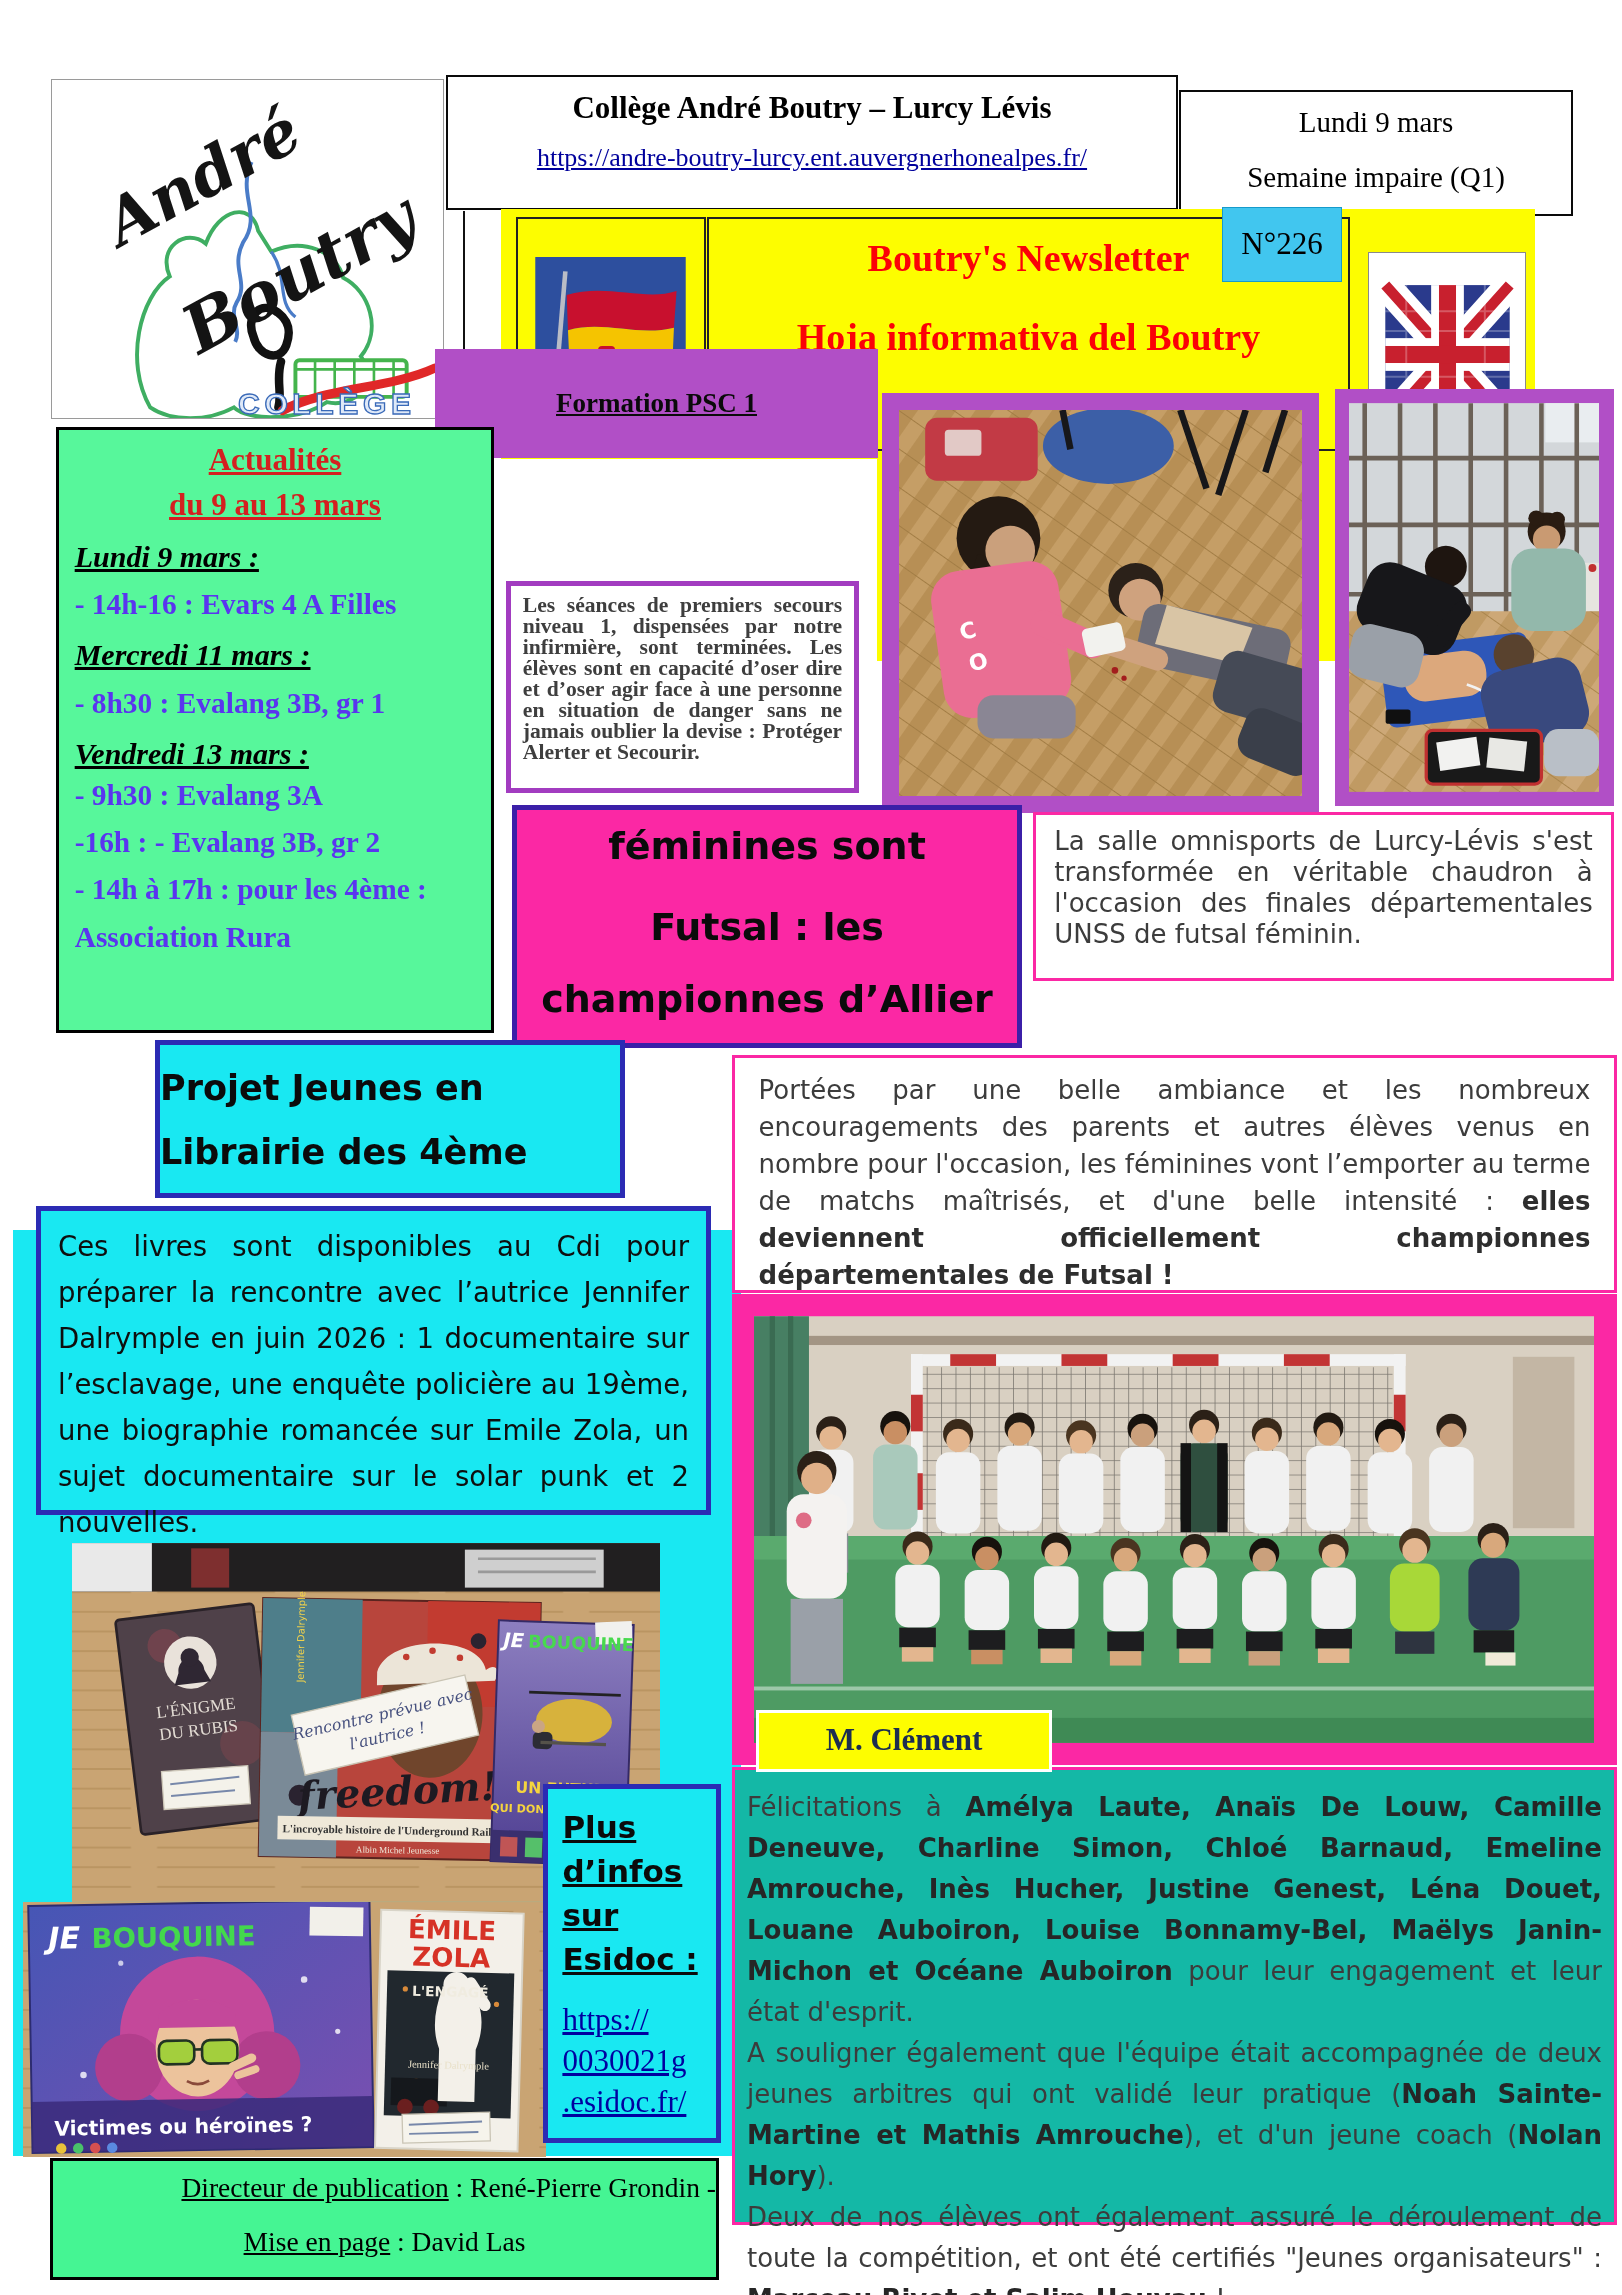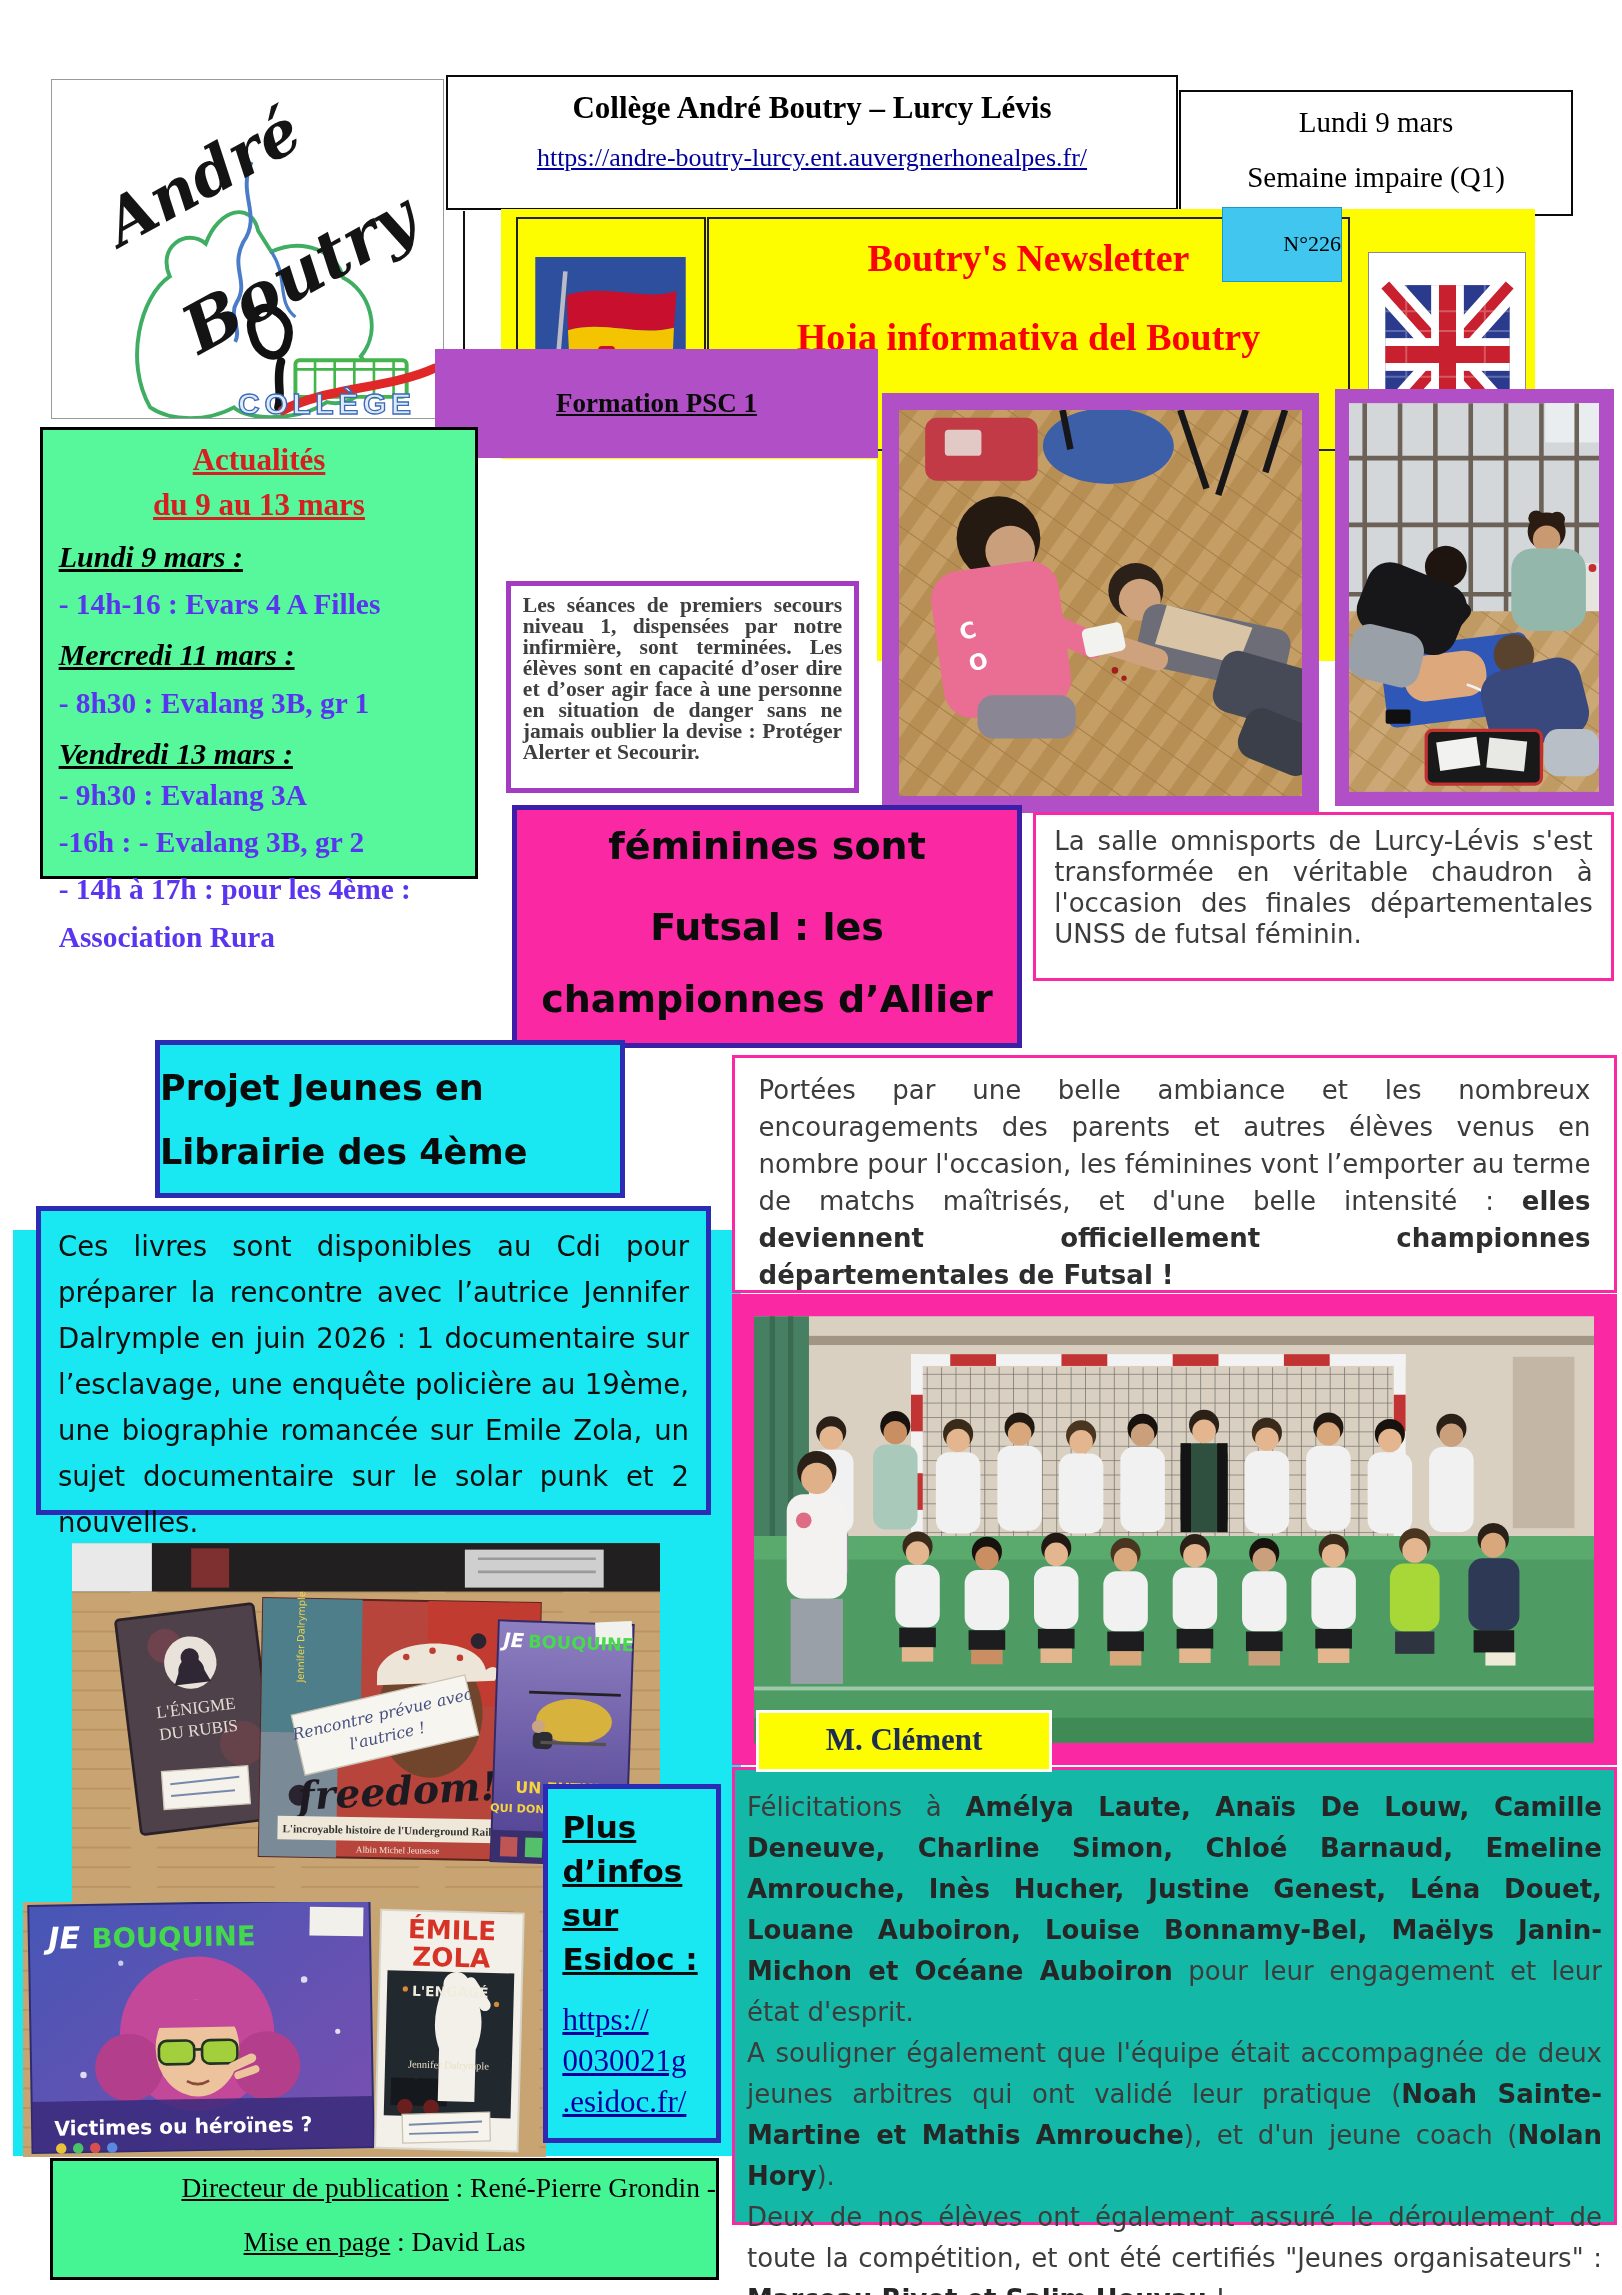--- a/index.html
+++ b/index.html
@@ -17,32 +17,32 @@
   .date-box{left:1179px;top:90px;width:394px;height:126px;background:#fff;border:2.6px solid #0a0a0a;text-align:center;font-size:29px;color:#000;}
   .date-l1{margin-top:14.4px;text-align:center;} .date-l2{margin-top:22px;}
   .banner-a{left:501px;top:209px;width:1034px;height:250px;background:#fdfd00;}
   .banner-b{left:877px;top:458px;width:658px;height:203px;background:#fdfd00;}
   .flag-cell{left:516px;top:217px;width:190px;height:234px;border:2px solid #222;}
   .spain-flag{left:535px;top:257px;width:151px;height:191px;}
   .title-cell{left:707px;top:217px;width:643px;height:234px;border:2px solid #222;text-align:center;}
   .banner-t1{margin-top:17px;font-size:38px;font-weight:bold;color:#fb0207;}
   .banner-t2{margin-top:35px;font-size:38px;font-weight:bold;color:#fb0207;}
   .n226{left:1222px;top:207px;width:120px;height:75px;background:#41c6ef;border:1.3px solid #169bcb;
-        text-align:right;line-height:72px;font-size:22px;color:#000;}
+        text-align:center;line-height:72px;font-size:31px;color:#000;}
   .uk-box{left:1368px;top:252px;width:158px;height:204px;background:#fff;border:1.3px solid #8a8a8a;
           display:flex;align-items:center;justify-content:center;}
   
   .formation-box{left:435px;top:349px;width:443px;height:109px;background:#b14fc6;
                  display:flex;align-items:center;justify-content:center;}
   .formation-title{font-size:27px;font-weight:bold;color:#0a0a0a;text-decoration:underline;}
   .frame1{left:882px;top:393px;width:437px;height:420px;background:#b14fc6;}
   .frame1 svg{position:absolute;left:17px;top:17px;}
   .frame2{left:1335px;top:389px;width:279px;height:417px;background:#b14fc6;}
   .frame2 svg{position:absolute;left:14.4px;top:14.4px;}
-  .green-box{left:40px;top:427px;width:438px;height:452px;background:#57f79b;border:3.3px solid #000;
+  .green-box{left:56px;top:427px;width:438px;height:606px;background:#57f79b;border:3.3px solid #000;
              padding:11.8px 15.7px 0 15.7px;}
   .act-title{text-align:center;font-size:31px;font-weight:bold;color:#d42020;text-decoration:underline;}
   .act-title2{margin-top:9.2px;}
   .act-day{margin-top:17px;font-size:30px;font-weight:bold;color:#000;text-decoration:underline;font-style:italic;}
   .act-event{margin-top:14.4px;font-size:29.4px;font-weight:bold;color:#5a35ef;}
   .act-tight{margin-top:7.9px;}
   .psc-box{left:506px;top:581px;width:353px;height:212px;background:#fff;border:5.2px solid #a23cc0;
            padding:9.2px 11.8px;font-size:21.6px;font-weight:bold;color:#3e3e3e;text-align:justify;line-height:21px;}
   
   .futsal-box{left:512px;top:805px;width:510px;height:243px;background:#fb28a4;border:5.9px solid #3b1fa8;

